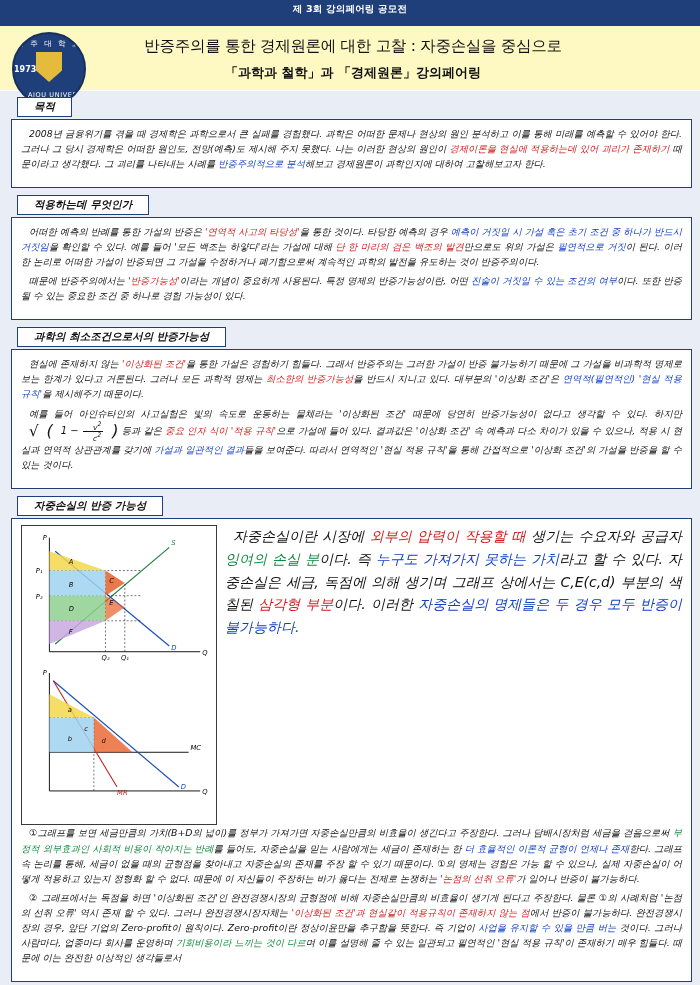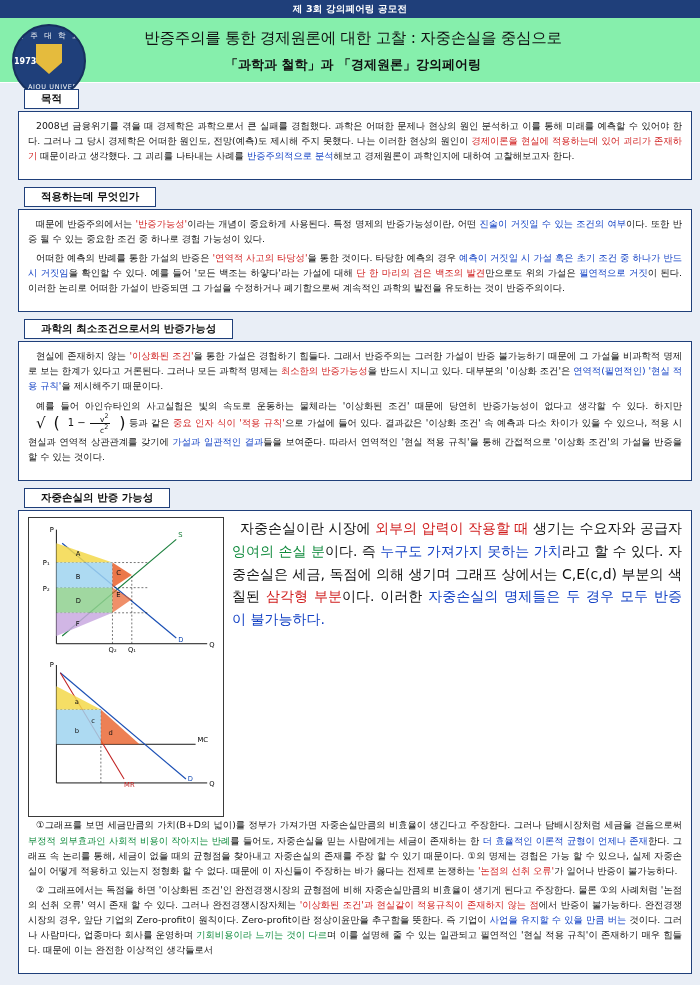--- a/index.html
+++ b/index.html
@@ -20,27 +20,27 @@
     display: flex;
     flex-direction: column;
   }
   
   .topbar {
     background: #1f3f7a;
     color: #ffffff;
     text-align: center;
     font-size: 9.5px;
     font-weight: bold;
-    padding: 3px 0 2px 0;
+    padding: 3px 0 10px 0;
     letter-spacing: 0.2px;
   }
   
   .header {
     position: relative;
-    background: #86efac;
+    background: #fef9c3;
     padding: 8px 10px 8px 16px;
     text-align: center;
     border-bottom: 1px solid #ffffff;
   }
   .logo {
     position: absolute;
     left: 12px; top: 6px;
     width: 74px; height: 74px;
   }
   .logo .ring {
@@ -84,21 +84,21 @@
     margin: 8px 0 2px 0;
   }
   
   .content {
     flex: 1 1 auto;
     padding: 4px 8px 4px 8px;
     display: flex;
     flex-direction: column;
     gap: 4px;
   }
-  .section { margin: 0 0 1px 10px; }
+  .section { margin: 0 0 1px 3px; font-style: italic; }
   .sec-head {
     display: inline-block;
     background: #ffffff;
     border: 1.2px solid #1f3f7a;
     color: #111;
     font-weight: bold;
     font-size: 10.5px;
     padding: 2px 16px 2px 16px;
     margin: 0 0 2px 6px;
     position: relative;
@@ -162,22 +162,22 @@
     <div class="section">
       <div class="sec-head">목적</div>
       <div class="sec-box">
         <p class="indent">2008년 금융위기를 겪을 때 경제학은 과학으로서 큰 실패를 경험했다. 과학은 어떠한 문제나 현상의 원인 분석하고 이를 통해 미래를 예측할 수 있어야 한다. 그러나 그 당시 경제학은 어떠한 원인도, 전망(예측)도 제시해 주지 못했다. 나는 이러한 현상의 원인이 <span class="hl-red">경제이론을 현실에 적용하는데 있어 괴리가 존재하기</span> 때문이라고 생각했다. 그 괴리를 나타내는 사례를 <span class="hl-blue">반증주의적으로 분석</span>해보고 경제원론이 과학인지에 대하여 고찰해보고자 한다.</p>
       </div>
     </div>
 
     <div class="section">
       <div class="sec-head">적용하는데 무엇인가</div>
       <div class="sec-box">
+        <p class="indent">어떠한 예측의 반례를 통한 가설의 반증은 <span class="hl-red">'연역적 사고의 타당성'</span>을 통한 것이다. 타당한 예측의 경우 <span class="hl-blue">예측이 거짓일 시 가설 혹은 초기 조건 중 하나가 반드시 거짓임</span>을 확인할 수 있다. 예를 들어 '모든 백조는 하얗다'라는 가설에 대해 <span class="hl-red">단 한 마리의 검은 백조의 발견</span>만으로도 위의 가설은 <span class="hl-blue">필연적으로 거짓</span>이 된다. 이러한 논리로 어떠한 가설이 반증되면 그 가설을 수정하거나 폐기함으로써 계속적인 과학의 발전을 유도하는 것이 반증주의이다.</p>
         <p class="indent">때문에 반증주의에서는 <span class="hl-red">'반증가능성'</span>이라는 개념이 중요하게 사용된다. 특정 명제의 반증가능성이란, 어떤 <span class="hl-blue">진술이 거짓일 수 있는 조건의 여부</span>이다. 또한 반증 될 수 있는 중요한 조건 중 하나로 경험 가능성이 있다.</p>
-        <p class="indent">어떠한 예측의 반례를 통한 가설의 반증은 <span class="hl-red">'연역적 사고의 타당성'</span>을 통한 것이다. 타당한 예측의 경우 <span class="hl-blue">예측이 거짓일 시 가설 혹은 초기 조건 중 하나가 반드시 거짓임</span>을 확인할 수 있다. 예를 들어 '모든 백조는 하얗다'라는 가설에 대해 <span class="hl-red">단 한 마리의 검은 백조의 발견</span>만으로도 위의 가설은 <span class="hl-blue">필연적으로 거짓</span>이 된다. 이러한 논리로 어떠한 가설이 반증되면 그 가설을 수정하거나 폐기함으로써 계속적인 과학의 발전을 유도하는 것이 반증주의이다.</p>
       </div>
     </div>
 
     <div class="section">
       <div class="sec-head">과학의 최소조건으로서의 반증가능성</div>
       <div class="sec-box">
         <p class="indent">현실에 존재하지 않는 <span class="hl-red">'이상화된 조건'</span>을 통한 가설은 경험하기 힘들다. 그래서 반증주의는 그러한 가설이 반증 불가능하기 때문에 그 가설을 비과학적 명제로 보는 한계가 있다고 거론된다. 그러나 모든 과학적 명제는 <span class="hl-red">최소한의 반증가능성</span>을 반드시 지니고 있다. 대부분의 '이상화 조건'은 <span class="hl-blue">연역적(필연적인) '현실 적용 규칙'</span>을 제시해주기 때문이다.</p>
         <p class="indent">예를 들어 아인슈타인의 사고실험은 빛의 속도로 운동하는 물체라는 '이상화된 조건' 때문에 당연히 반증가능성이 없다고 생각할 수 있다. 하지만
           <span class="frac-wrap">
             <span class="sqrt">√</span><span class="paren">(</span>1&nbsp;−&nbsp;<span class="frac">

